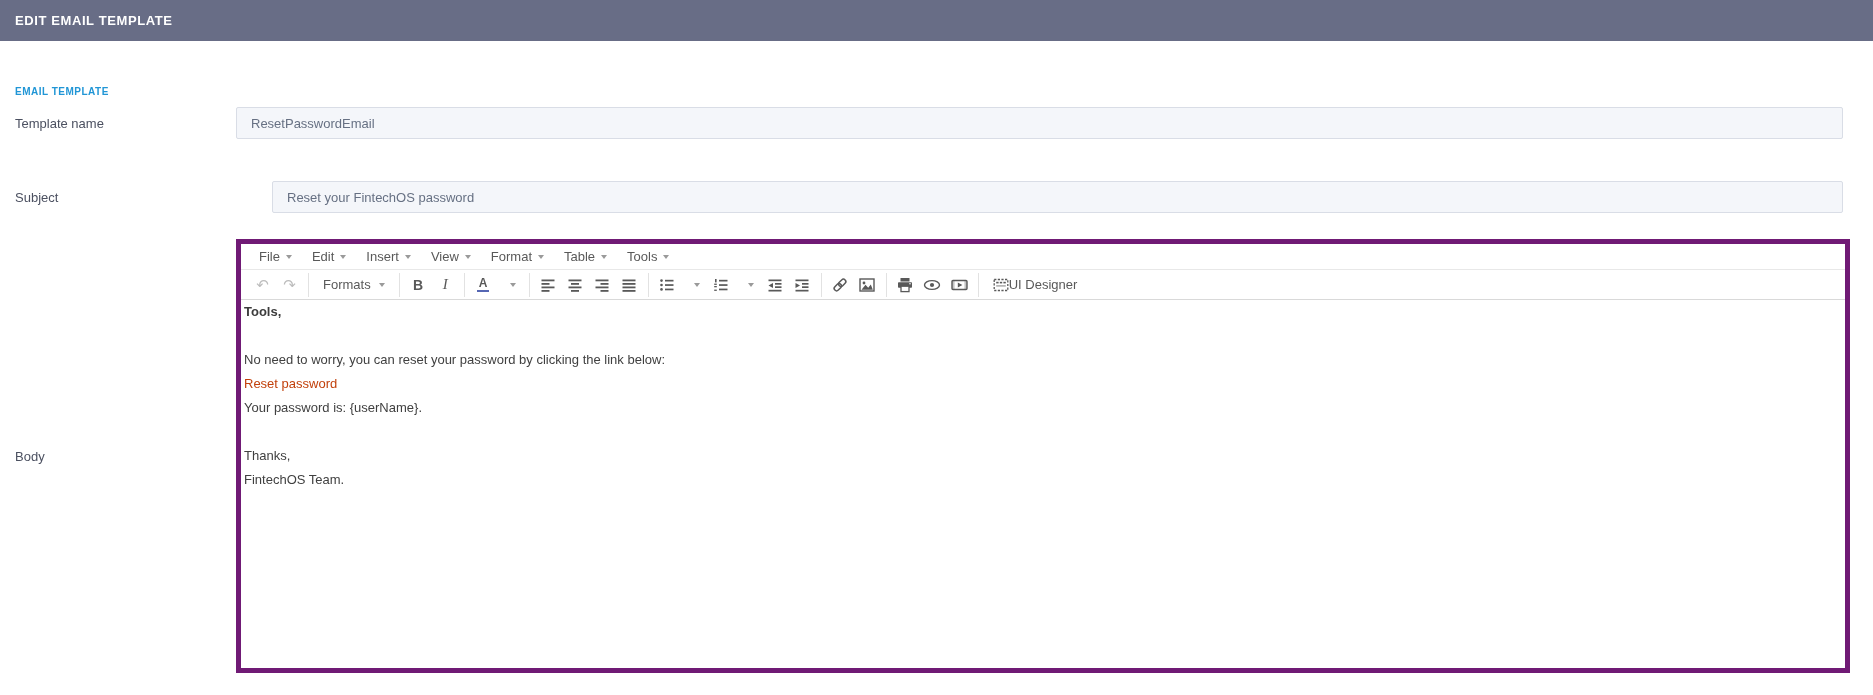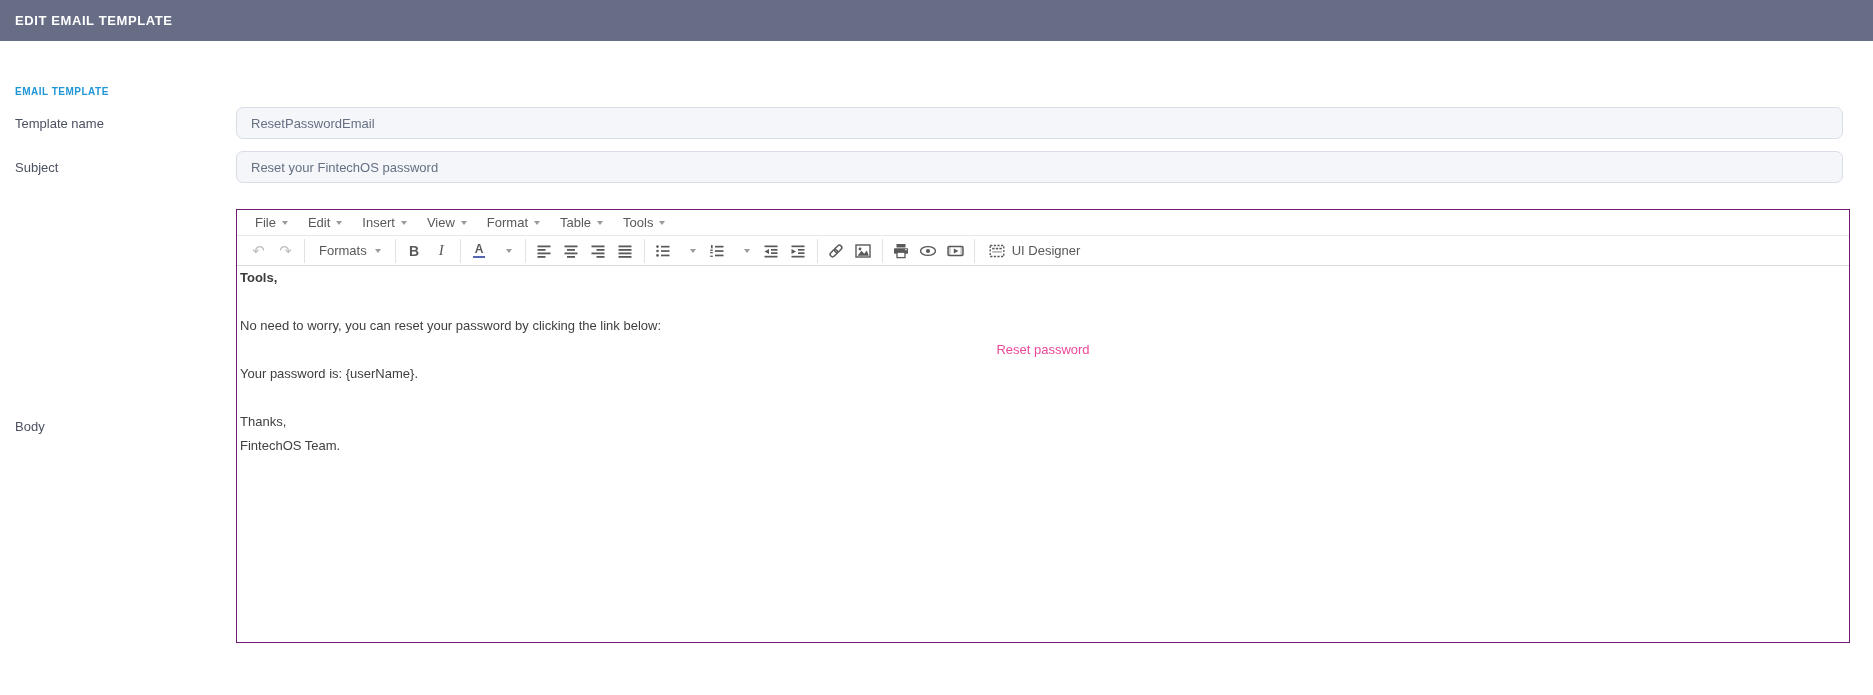--- a/index.html
+++ b/index.html
@@ -32,47 +32,47 @@
     font-size: 10px;
     font-weight: bold;
     letter-spacing: 0.5px;
     color: #2196d6;
   }
   .form-row {
     display: flex;
     align-items: center;
   }
   .row-1 { margin-top: 10px; }
-  .row-2 { margin-top: 12px; }
+  .row-2 { margin-top: 42px; gap: 36px; }
   .row-3 { margin-top: 26px; }
   .field-label-col {
     width: 221px;
     flex: 0 0 221px;
     font-size: 13px;
     color: #4b5060;
   }
   .text-input {
     flex: 1;
     height: 32px;
     margin-right: 30px;
     background: #f4f6fa;
     border: 1px solid #d9dde6;
-    border-radius: 7px;
+    border-radius: 2px;
     padding: 0 14px;
     font-family: "Liberation Sans", sans-serif;
     font-size: 13px;
     color: #667083;
     outline: none;
   }
   
   .editor {
     flex: 1;
     margin-right: 23px;
     height: 434px;
-    border: 1px solid #701a75;
+    border: 5px solid #701a75;
     background: #ffffff;
     display: flex;
     flex-direction: column;
   }
   .menubar {
     height: 26px;
     display: flex;
     align-items: stretch;
     padding-left: 8px;
     border-bottom: 1px solid #e8e8e8;
@@ -127,38 +127,38 @@
   .tb-btn.disabled { color: #bcbcbc; }
   .glyph-undo, .glyph-redo { font-size: 15px; line-height: 1; }
   .glyph-bold { font-weight: bold; font-size: 14px; }
   .glyph-italic { font-style: italic; font-family: "Liberation Serif", serif; font-size: 15px; }
   .forecolor-wrap { display: flex; flex-direction: column; align-items: center; line-height: 1; }
   .glyph-forecolor { font-size: 12px; font-weight: bold; }
   .forecolor-bar { width: 12px; height: 2px; background: #5566b3; margin-top: 1px; }
   .formats-btn { padding: 0 8px; }
   .formats-label { margin-right: 2px; }
   .uidesigner-btn { padding: 0 8px; }
-  .uidesigner-label { margin-left: 7px; white-space: nowrap; }
+  .uidesigner-label { white-space: nowrap; }
   
   .editor-body {
     flex: 1;
     background: #ffffff;
     padding: 4px 3px;
     overflow: hidden;
     cursor: text;
   }
   .editor-body p {
     font-size: 13px;
     line-height: 15px;
     min-height: 15px;
     margin: 0 0 9px 0;
     color: #404040;
   }
   .editor-body p.p-bold { font-weight: bold; color: #3c3c3c; }
-  .editor-body p.p-link { color: #ec4899; text-align: center; }
+  .editor-body p.p-link { color: #c2410c; }
   .editor-body p.p-link span { cursor: pointer; }
 </style>
 </head>
 <body>
 
 <div class="header">
   <span class="header-title">EDIT EMAIL TEMPLATE</span>
 </div>
 
 <div class="content">

